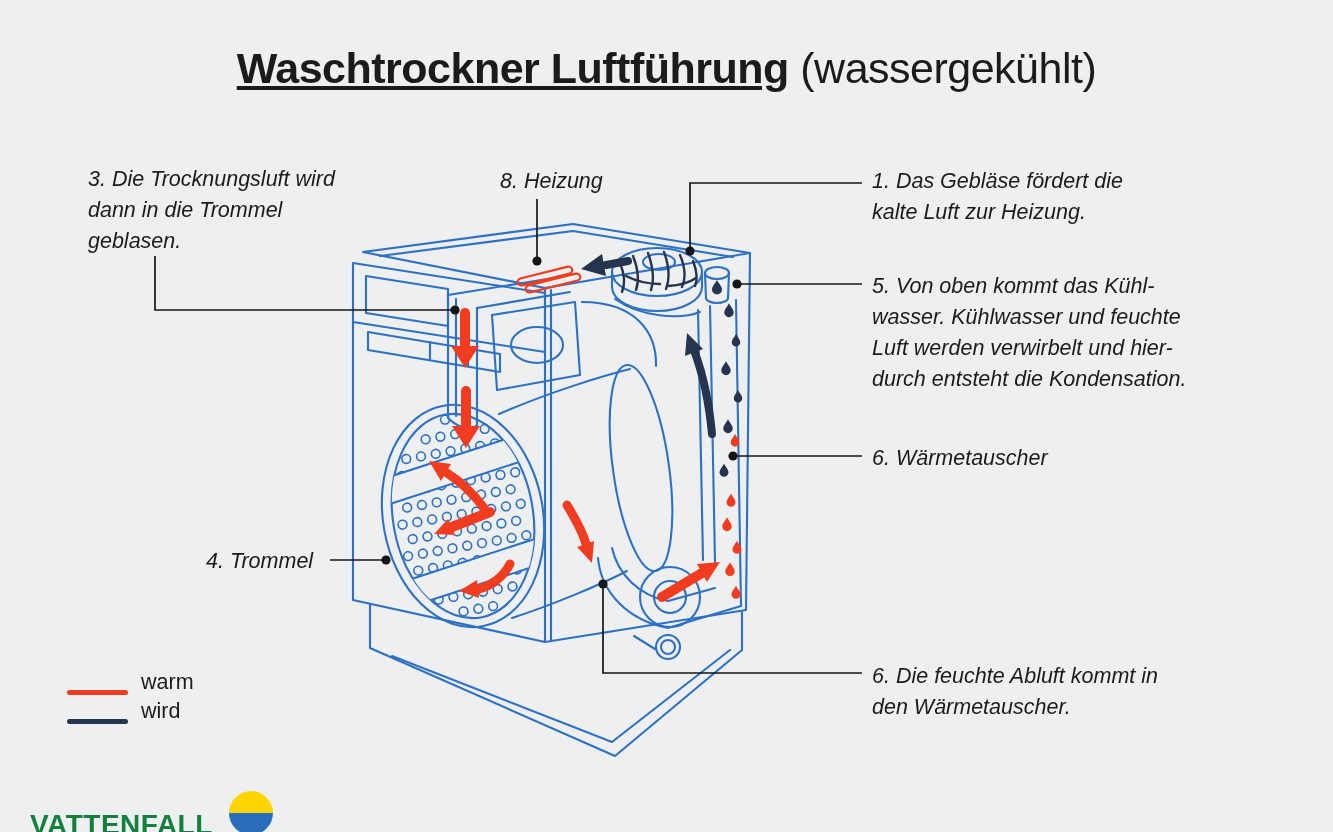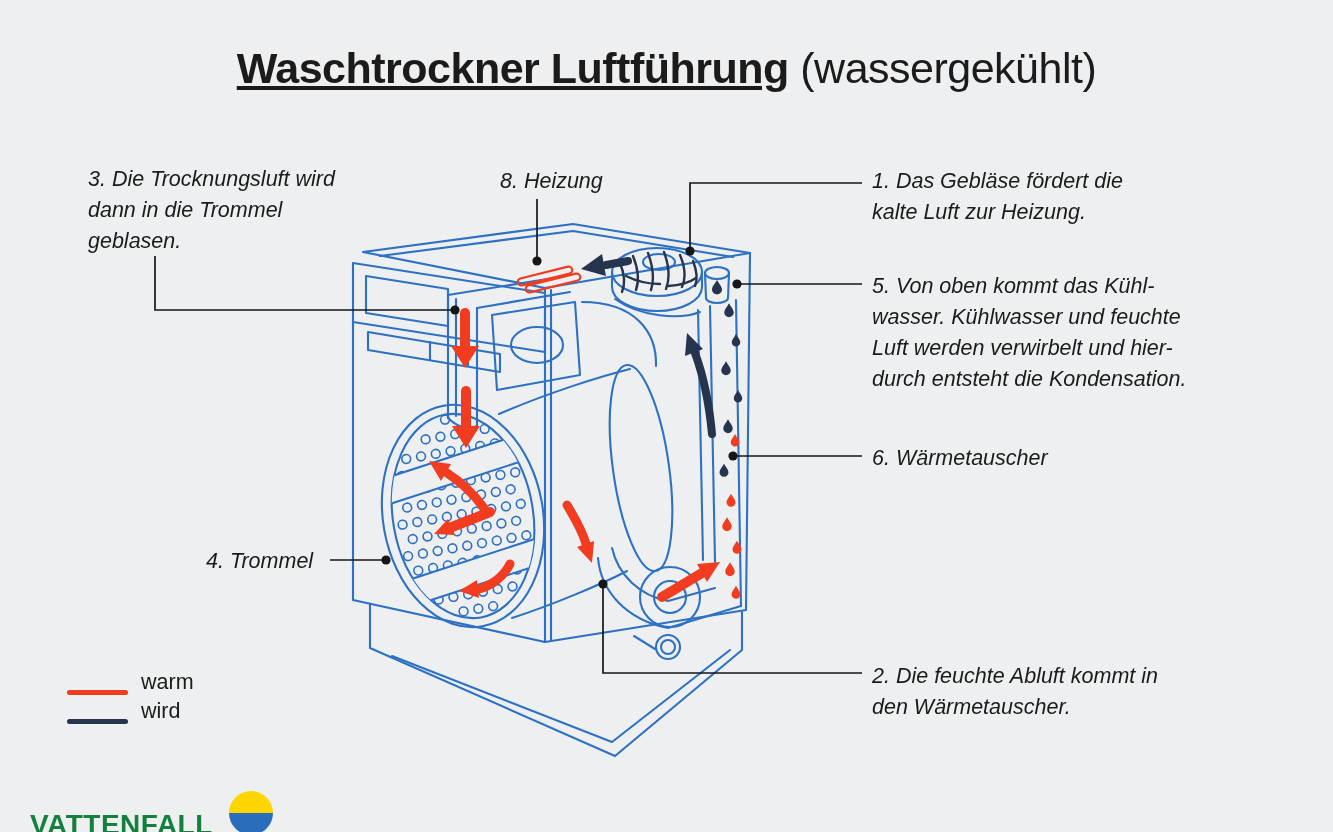--- a/index.html
+++ b/index.html
@@ -306,21 +306,21 @@
     </g>
   </svg>
 
   <div class="label" style="left:872px;top:166px;width:330px;">1. Das Gebläse fördert die
 kalte Luft zur Heizung.</div>
   <div class="label" style="left:500px;top:166px;">8. Heizung</div>
   <div class="label" style="left:88px;top:164px;width:340px;">3. Die Trocknungsluft wird
 dann in die Trommel
 geblasen.</div>
   <div class="label" style="left:173px;top:546px;margin-left:33px;">4. Trommel</div>
-  <div class="label" style="left:872px;top:661px;width:400px;">2. Die feuchte Abluft kommt in
+  <div class="label" style="left:872px;top:661px;width:400px;">6. Die feuchte Abluft kommt in
 den Wärmetauscher.</div>
   <div class="label" style="left:872px;top:443px;">6. Wärmetauscher</div>
   <div class="label" style="left:872px;top:271px;width:430px;">5. Von oben kommt das Kühl-
 wasser. Kühlwasser und feuchte
 Luft werden verwirbelt und hier-
 durch entsteht die Kondensation.</div>
 
   <div class="legend">
     <div class="row">
       <span class="swatch swatch-warm"></span>

